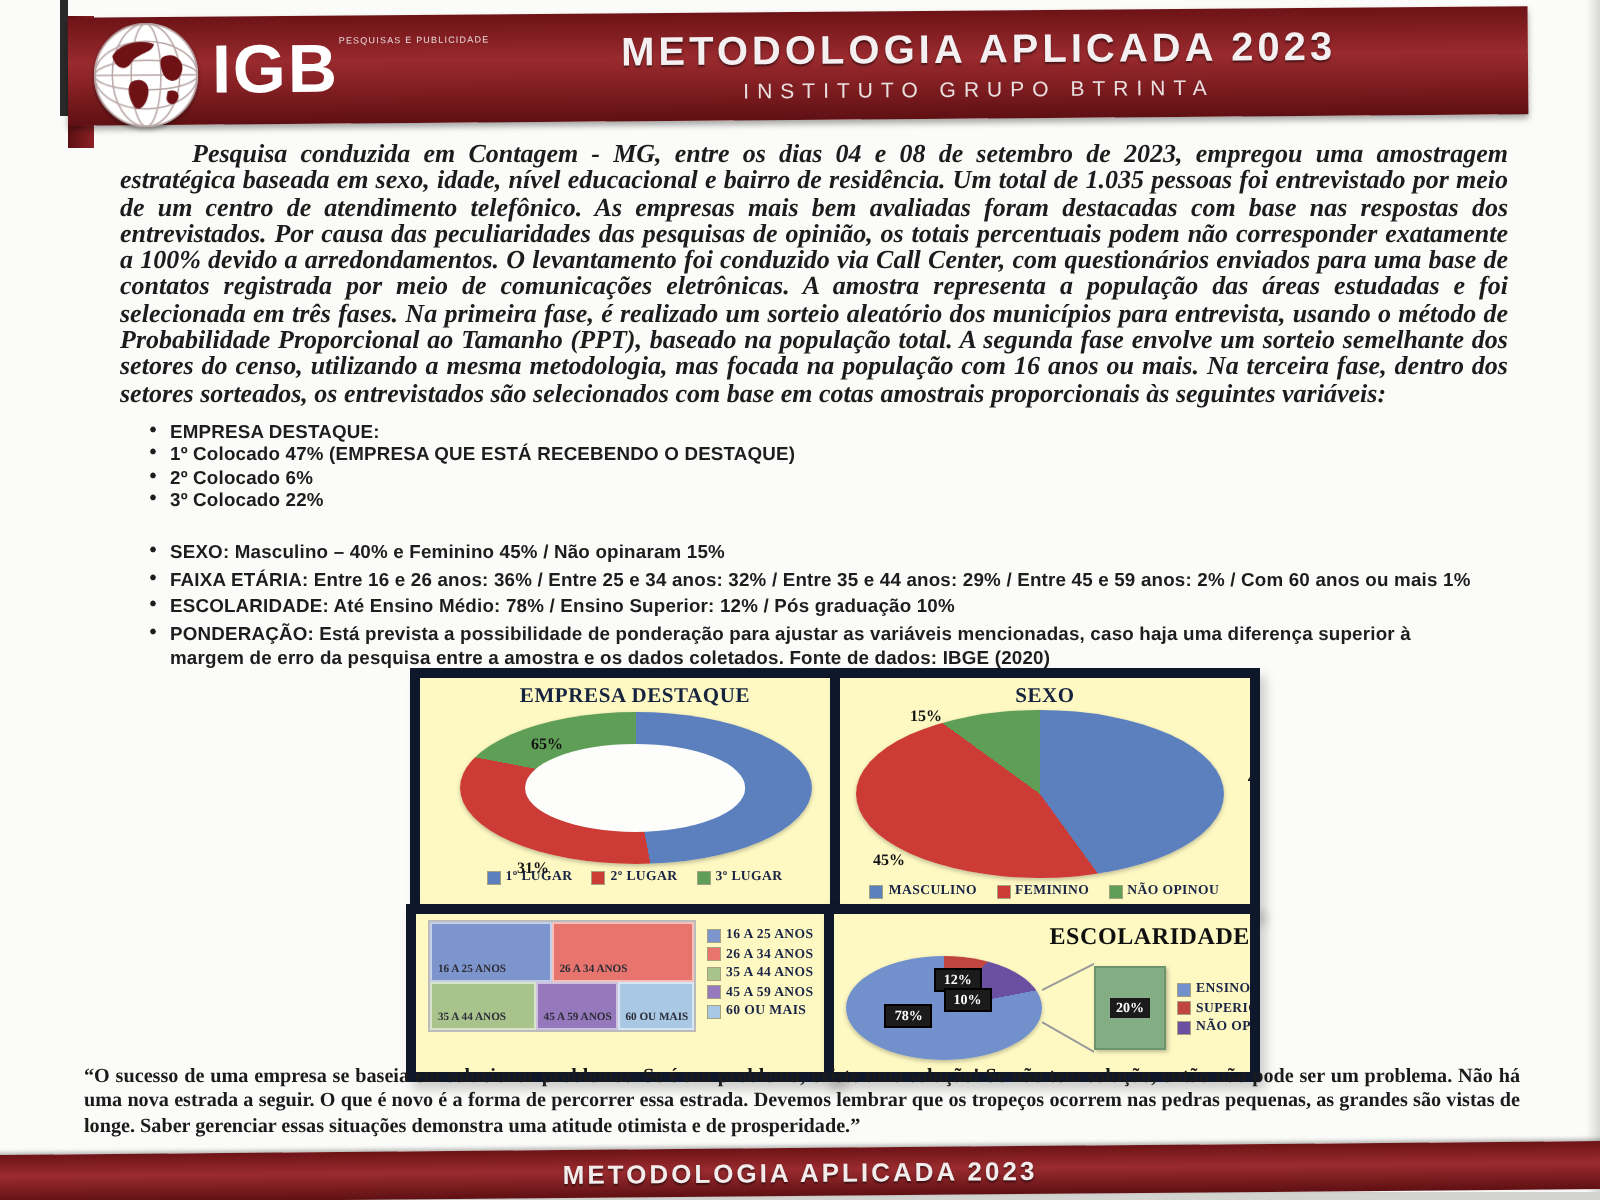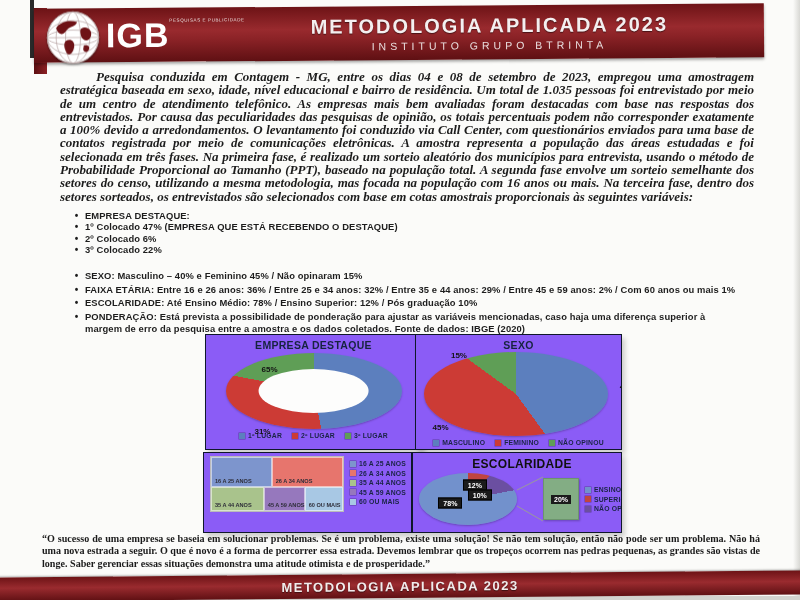--- a/index.html
+++ b/index.html
@@ -46,25 +46,25 @@
   }
   .bullets{margin-top:7px;margin-left:8px;}
   .bullet-item{display:flex;font-size:9.4px;line-height:11.4px;font-weight:700;color:#1d1d1d;letter-spacing:.1px;}
   .bullet-dot{flex:0 0 17px;text-align:center;font-size:10px;}
   .bullet-text{flex:1;padding-right:10px;}
   .bullets-gap{height:7px;}
   #bullet-list-2 .bullet-item{margin-bottom:2.5px;}
 
   
   .panel{
-    position:absolute;background:#8b5cf6;border:1px solid #0f172a;
-    box-shadow:3px 4px 5px rgba(0,0,0,.18);overflow:hidden;
+    position:absolute;background:#fef9c3;border:5px solid #0f172a;
+    box-shadow:3px 4px 5px rgba(0,0,0,.18);overflow:hidden;font-family:Liberation Serif, serif;
   }
   .panel-title{font-size:10.5px;font-weight:bold;color:#16233f;text-align:center;padding-top:4px;letter-spacing:.3px;}
-  .panel-title.left{text-align:center;padding-left:10px;font-size:12px;color:#101010;}
+  .panel-title.left{text-align:right;padding-left:10px;font-size:12px;color:#101010;}
 
   #panel-empresa{left:205px;top:334px;width:215px;height:114px;}
   #panel-sexo{left:415px;top:334px;width:205px;height:114px;}
   #panel-faixa{left:203px;top:452px;width:207px;height:79px;}
   #panel-escolaridade{left:412px;top:452px;width:208px;height:79px;}
 
   .pie-wrap{position:relative;}
   .pie{width:100%;height:100%;border-radius:50%;position:relative;box-shadow:0 1px 2px rgba(0,0,0,.25);}
   .donut-hole{
     position:absolute;left:50%;top:50%;width:63%;height:58%;

